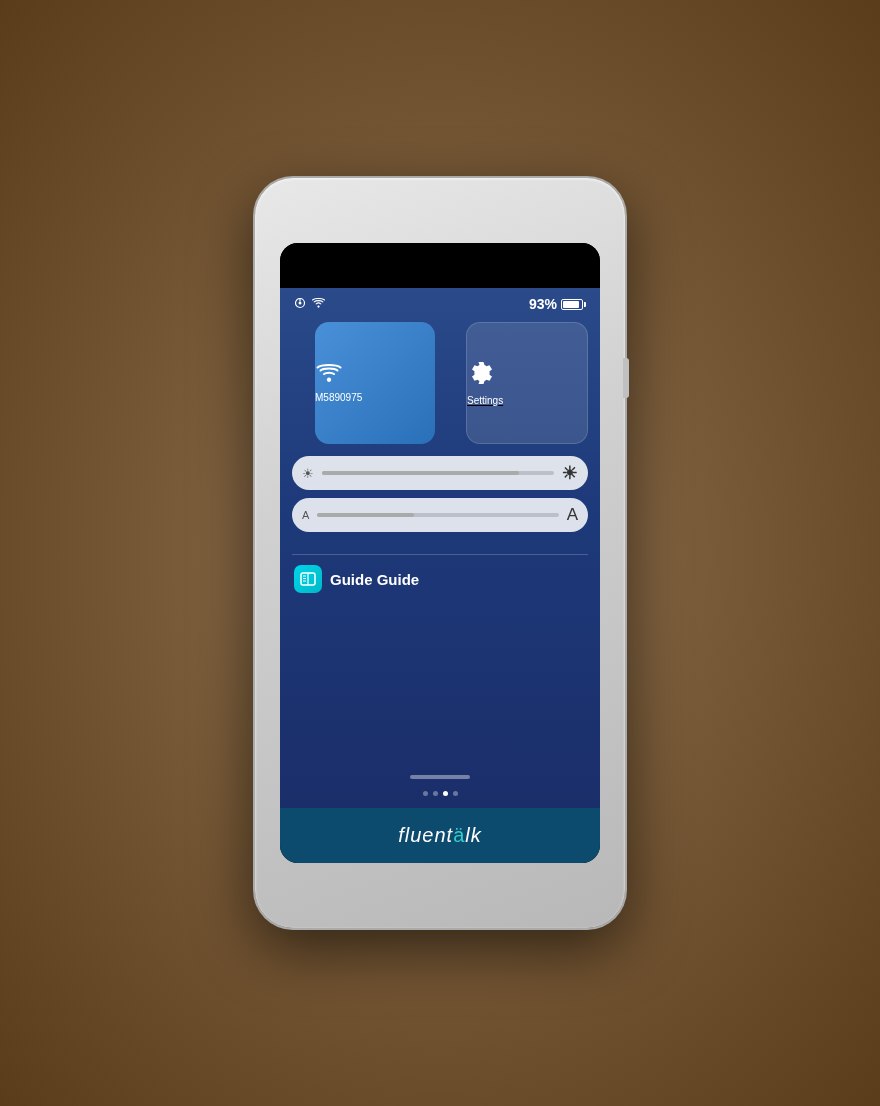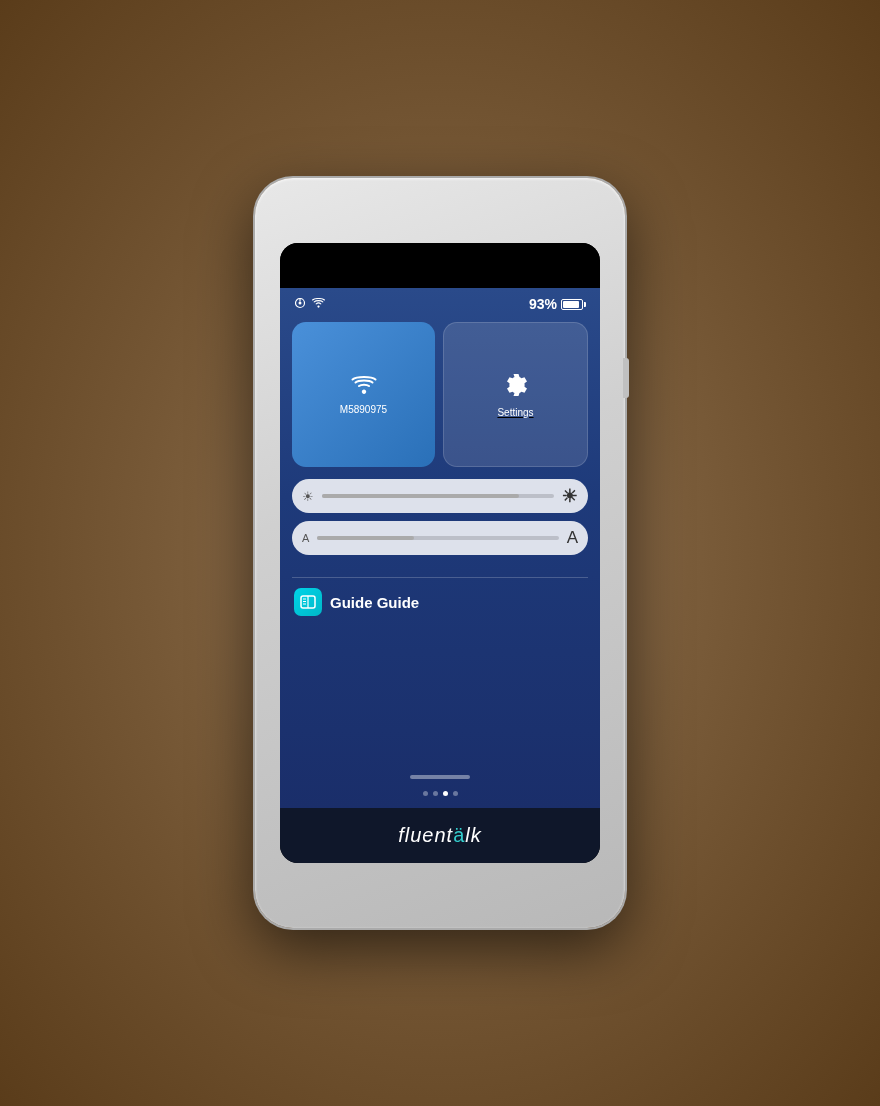--- a/index.html
+++ b/index.html
@@ -126,24 +126,25 @@
       margin-bottom: 12px;
       justify-content: space-between;
     }
 
     .tile {
       flex: 1;
       aspect-ratio: 1;
       border-radius: 14px;
       display: flex;
       flex-direction: column;
-      align-items: center;
+      align-items: flex-start;
       justify-content: center;
       cursor: pointer;
       gap: 4px;
+      margin-left: 23px;
     }
 
     .tile-wifi {
       background: linear-gradient(135deg, #4a90d9, #2a70b8);
     }
 
     .tile-airplane {
       background: rgba(255,255,255,0.12);
       border: 1px solid rgba(255,255,255,0.15);
     }
@@ -295,21 +296,21 @@
 
     .dot.active {
       background: white;
       width: 5px;
     }
 
     
     .screen-bottom-bar {
       width: 100%;
       height: 55px;
-      background: #0f172a;
+      background: #0c4a6e;
       flex-shrink: 0;
       display: flex;
       align-items: center;
       justify-content: center;
     }
 
     .brand-text {
       color: white;
       font-size: 20px;
       font-weight: 300;

